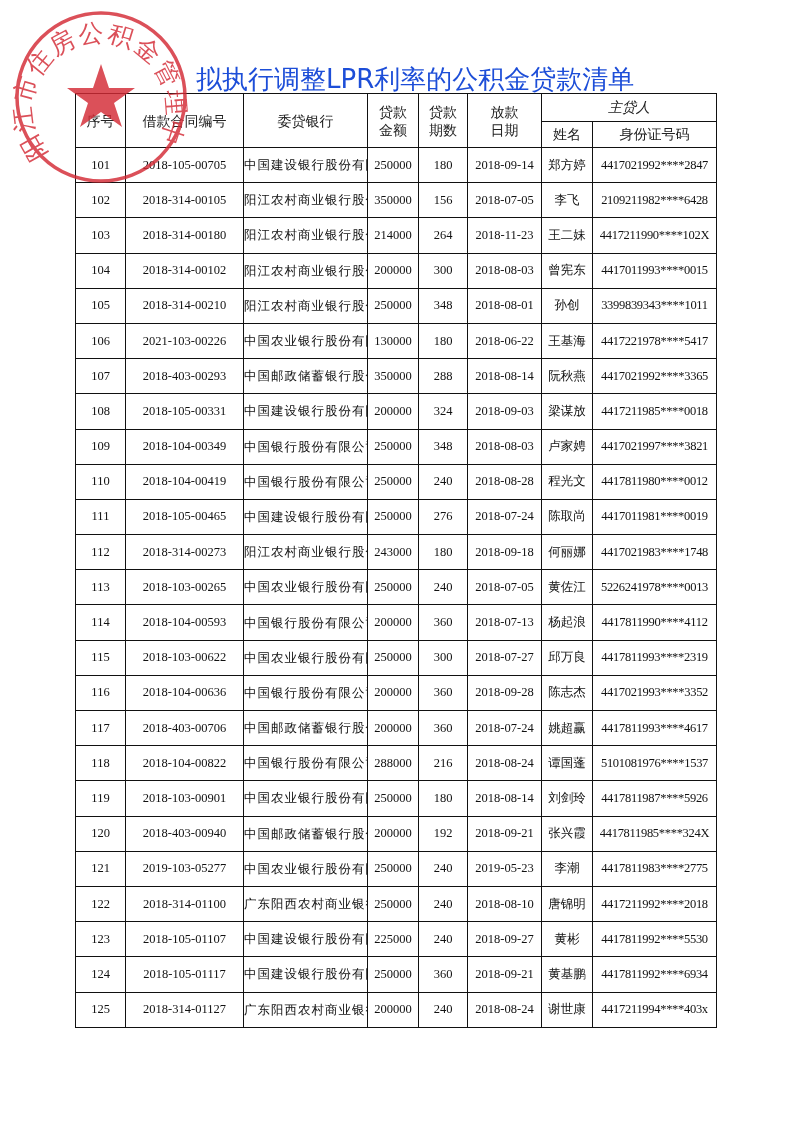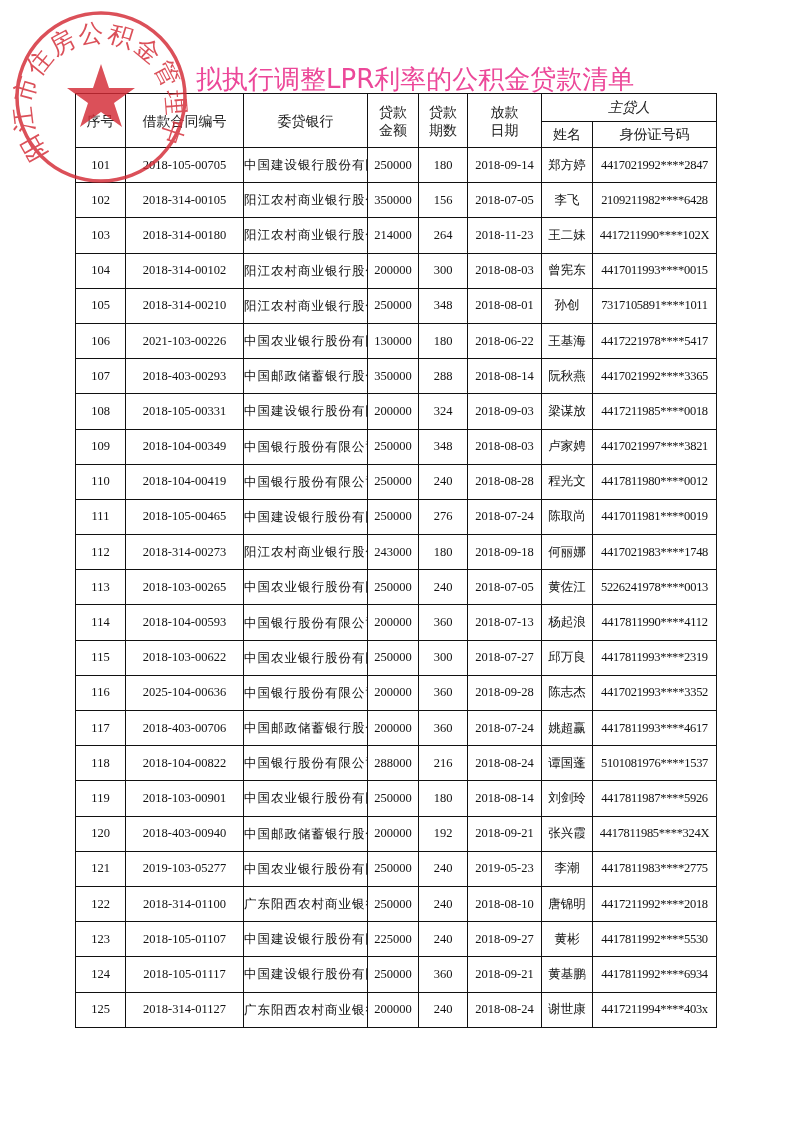--- a/index.html
+++ b/index.html
@@ -1,19 +1,19 @@
 <!DOCTYPE html>
 <html><head>
 <meta charset="utf-8">
 <style>
   html, body { margin: 0; padding: 0; background: #ffffff; }
   body { width: 800px; height: 1131px; position: relative; overflow: hidden;
          font-family: "DejaVu Serif", "Liberation Serif", serif; color: #111; }
   .title { position: absolute; left: 196px; top: 62px; font-size: 26px; letter-spacing: 0px;
-           font-family: "DejaVu Sans", "Liberation Sans", sans-serif; font-weight: normal; color: #ec4899; white-space: nowrap; }
+           font-family: "DejaVu Sans", "Liberation Sans", sans-serif; font-weight: normal; color: #1d4ed8; white-space: nowrap; }
   table.loans { position: absolute; left: 75px; top: 93px; border-collapse: collapse;
                 table-layout: fixed; width: 641px; }
   table.loans td, table.loans th { border: 1.6px solid #111; padding: 0; text-align: center;
                 vertical-align: middle; overflow: hidden; white-space: nowrap; font-weight: normal; }
   table.loans th { font-family: "DejaVu Sans", "Liberation Sans", sans-serif; font-size: 14px; color: #222; line-height: 18px; }
   th.h2 { height: 53px; }
   th.hsub { height: 25px; }
   th.htop { height: 26px; font-style: italic; }
   table.loans td { height: 34.2px; font-size: 12.5px; font-family: "Liberation Serif", "DejaVu Serif", serif; }
   td.bank { font-family: "DejaVu Sans", "Liberation Sans", sans-serif; font-size: 12.5px; line-height: 16px;
@@ -95,21 +95,21 @@
         <td class="idno">4417011993****0015</td>
       </tr>
       <tr>
         <td>105</td>
         <td>2018-314-00210</td>
         <td class="bank">阳江农村商业银行股份有限公司</td>
         <td>250000</td>
         <td>348</td>
         <td>2018-08-01</td>
         <td class="name">孙创</td>
-        <td class="idno">7317105891****1011</td>
+        <td class="idno">3399839343****1011</td>
       </tr>
       <tr>
         <td>106</td>
         <td>2021-103-00226</td>
         <td class="bank">中国农业银行股份有限公司阳春市支行</td>
         <td>130000</td>
         <td>180</td>
         <td>2018-06-22</td>
         <td class="name">王基海</td>
         <td class="idno">4417221978****5417</td>
@@ -199,21 +199,21 @@
         <td>2018-103-00622</td>
         <td class="bank">中国农业银行股份有限公司阳春市支行</td>
         <td>250000</td>
         <td>300</td>
         <td>2018-07-27</td>
         <td class="name">邱万良</td>
         <td class="idno">4417811993****2319</td>
       </tr>
       <tr>
         <td>116</td>
-        <td>2025-104-00636</td>
+        <td>2018-104-00636</td>
         <td class="bank">中国银行股份有限公司阳江分行</td>
         <td>200000</td>
         <td>360</td>
         <td>2018-09-28</td>
         <td class="name">陈志杰</td>
         <td class="idno">4417021993****3352</td>
       </tr>
       <tr>
         <td>117</td>
         <td>2018-403-00706</td>

